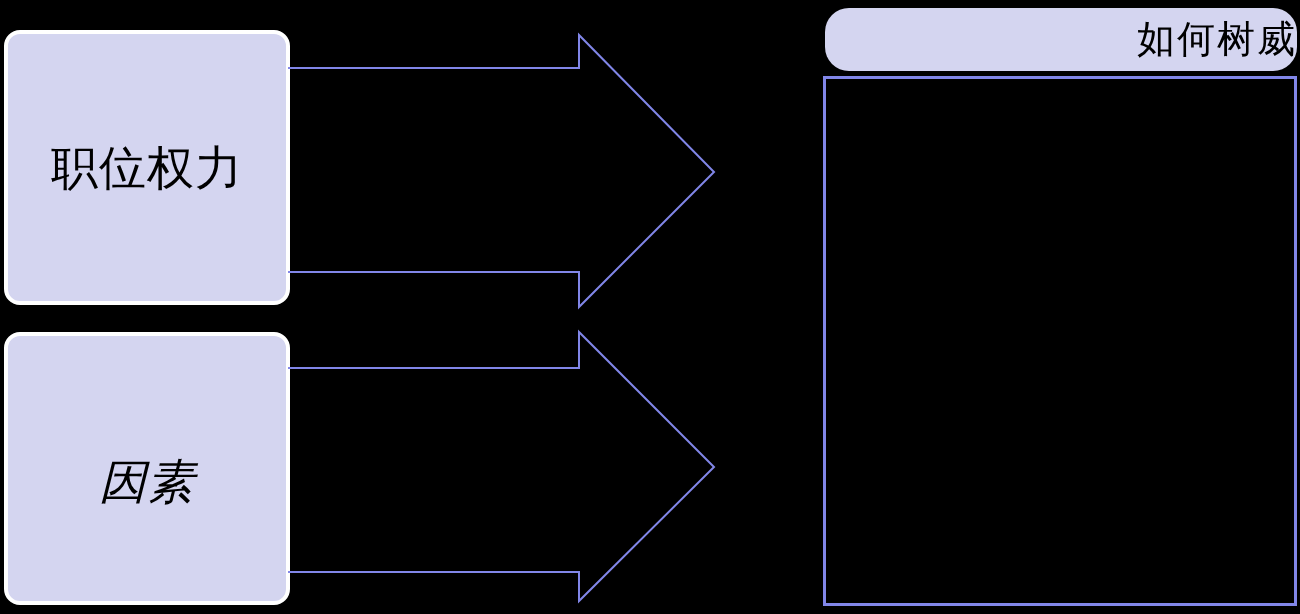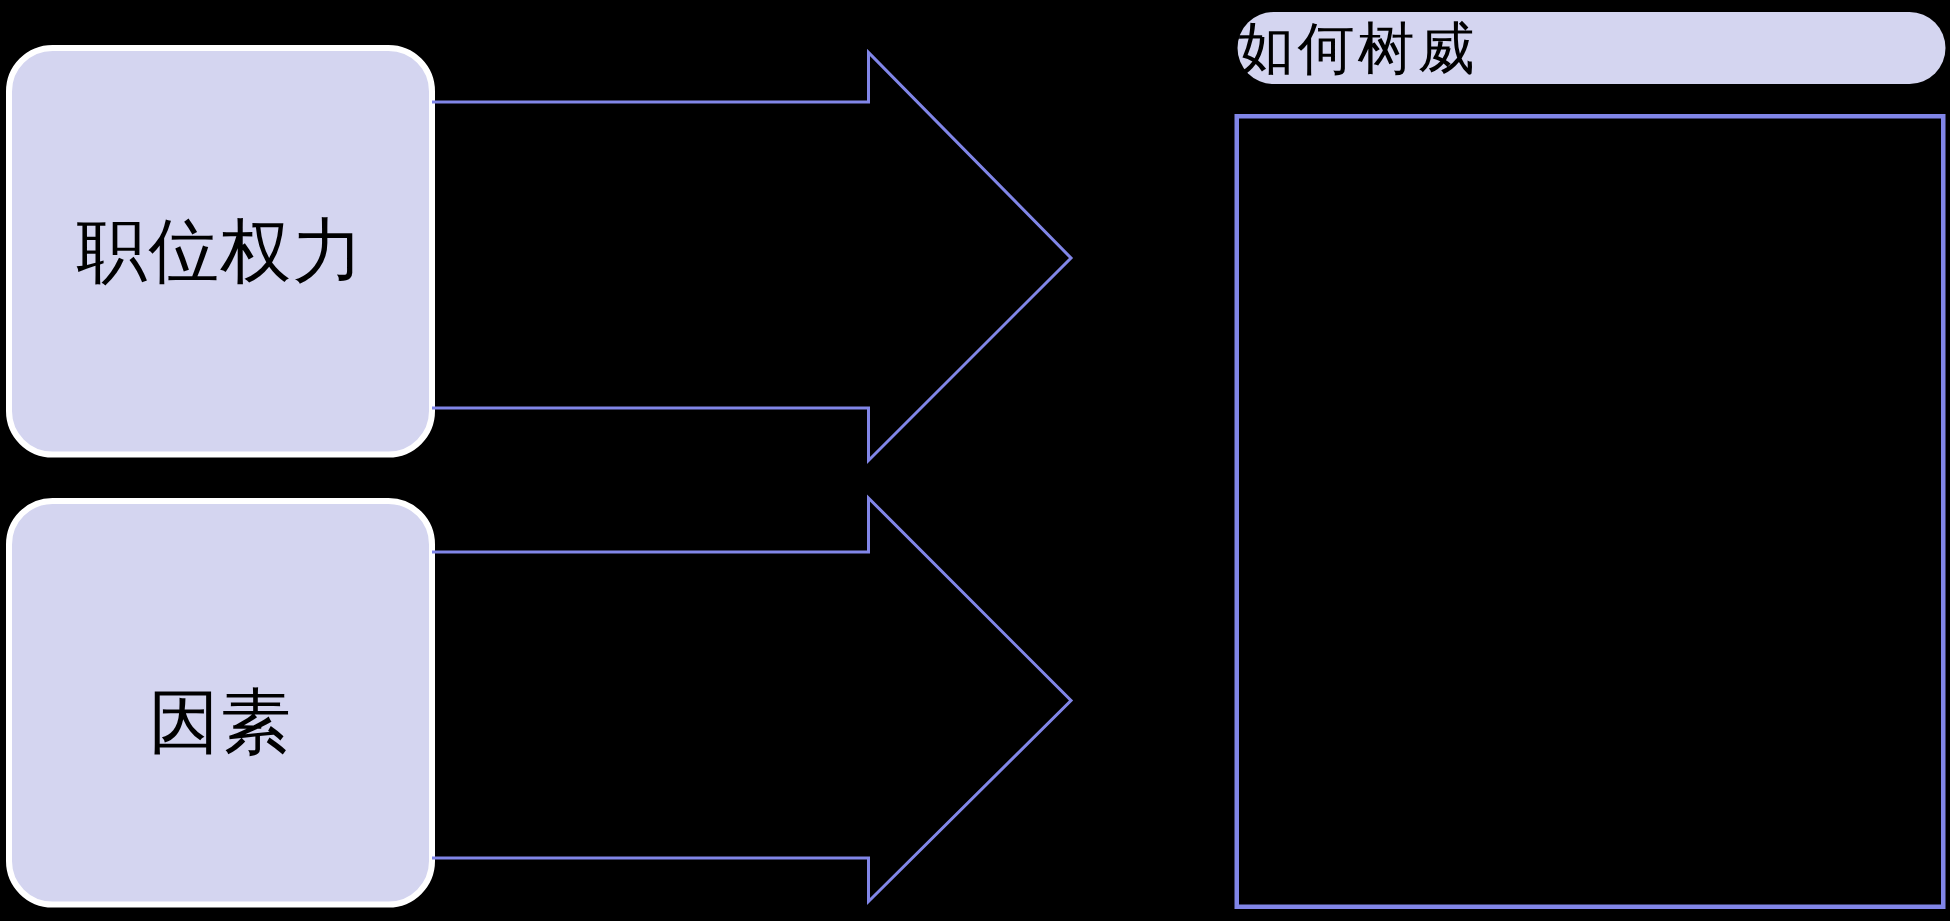--- a/index.html
+++ b/index.html
@@ -14,21 +14,21 @@
     background: #000000;
     overflow: hidden;
     font-family: "DejaVu Sans", "Liberation Sans", sans-serif;
   }
 
   
   .node-box {
     position: absolute;
     background: #d4d5f0;
     border: 4px solid #ffffff;
-    border-radius: 31px;
+    border-radius: 16px;
     box-sizing: border-box;
     display: flex;
     flex-direction: column;
     align-items: center;
     justify-content: center;
     color: #000000;
     text-align: center;
     line-height: 1.05;
   }
   #box-position-power {
@@ -42,20 +42,21 @@
     top: 332px;
     width: 286px;
     height: 273px;
   }
   .node-line {
     font-size: 47px;
     letter-spacing: 1px;
   }
   .node-line.second {
     margin-top: 27px;
+    font-style: italic;
   }
 
   
   .arrow-svg {
     position: absolute;
     left: 0;
     top: 0;
     width: 1300px;
     height: 614px;
     pointer-events: none;
@@ -73,25 +74,25 @@
     left: 823px;
     top: 8px;
     width: 474px;
     height: 598px;
   }
   #panel-title-bar {
     position: absolute;
     left: 2px;
     top: 0;
     width: 472px;
-    height: 48px;
+    height: 63px;
     background: #d4d5f0;
     display: flex;
     align-items: center;
-    justify-content: flex-start;
+    justify-content: flex-end;
     border-radius: 24px;
   }
   #panel-title-text {
     font-size: 38px;
     color: #000000;
     letter-spacing: 2px;
   }
   #panel-body {
     position: absolute;
     left: 0;

